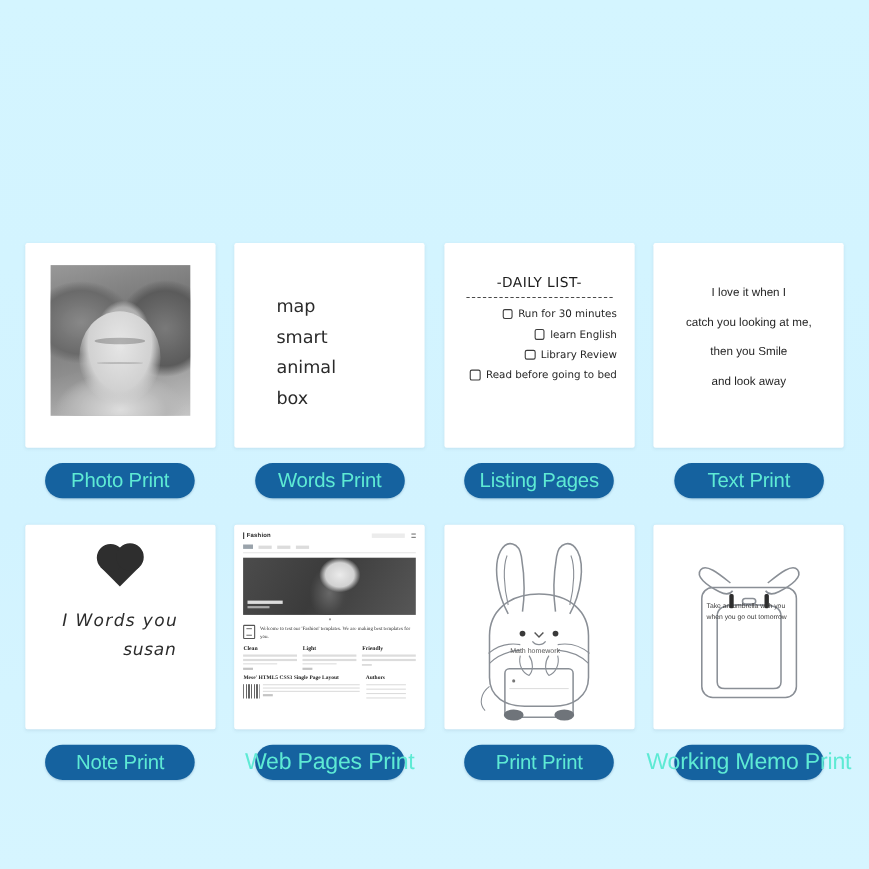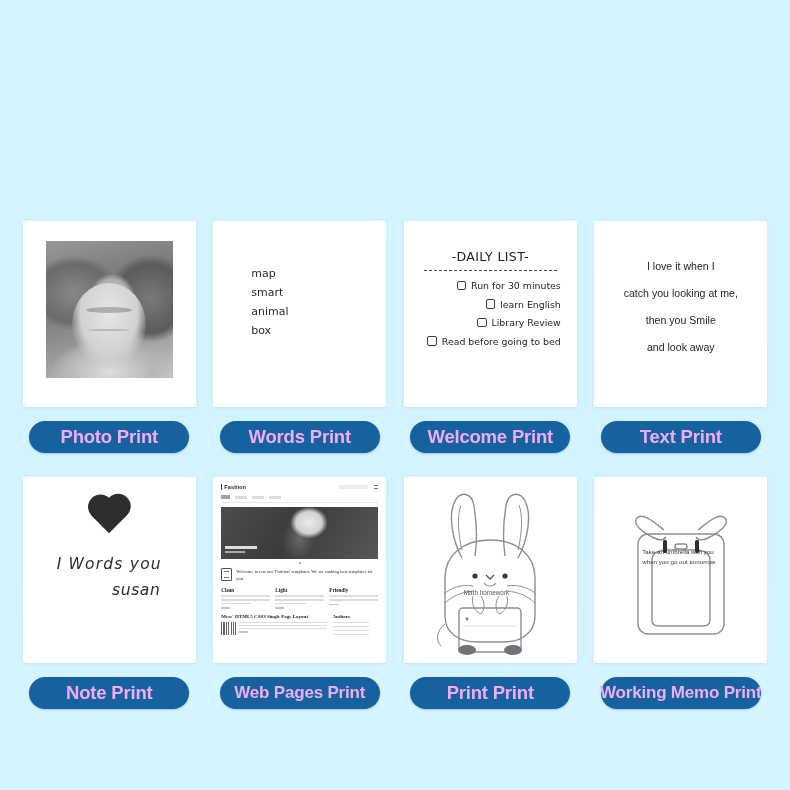--- a/index.html
+++ b/index.html
@@ -67,35 +67,35 @@
     height: 186px;
     background: #ffffff;
     border-radius: 2px;
     box-shadow: 0 1px 3px rgba(60,90,120,0.10);
     position: relative;
     overflow: hidden;
   }
 
   .btn {
     margin-top: 14px;
-    width: 160px;
+    width: 136px;
     height: 32px;
     border-radius: 16px;
     background: #15629f;
-    color: #f0abfc;
+    color: #5eead4;
     font-size: 18.5px;
-    font-weight: bold;
+    font-weight: normal;
     display: flex;
     align-items: center;
     justify-content: center;
     letter-spacing: -0.2px;
     box-shadow: 0 1px 2px rgba(20,70,120,.25);
     white-space: nowrap;
   }
-  .btn.small { font-size: 17px; text-align: center; }
+  .btn.small { font-size: 21px; text-align: center; }
 
   
   .photo-frame {
     position: absolute;
     top: 10px; left: 13px;
     width: 147px; height: 166px;
     background: #fff;
     display:flex; justify-content:center;
   }
   .photo-img {
@@ -122,21 +122,21 @@
     position:absolute; left:40px; top:66px; width:46px; height:6px;
     border-radius:50%;
     background: rgba(60,55,50,.30);
     box-shadow: 0 20px 0 -2px rgba(70,64,58,.22);
   }
 
   
   .words {
     position: absolute;
     top: 44px; left: 38px;
-    font-size: 11px;
+    font-size: 16px;
     color: #2a2a2a;
     line-height: 1.72;
     font-family: "DejaVu Sans", sans-serif;
   }
 
   
   .listing { position:absolute; top:28px; left:0; width:100%; padding:0 16px; }
   .listing-title {
     text-align:center;
     font-size:12.5px;
@@ -329,21 +329,21 @@
           <div class="todo-row">
             <span class="checkbox"></span>
             <span class="todo-label">Library Review</span>
           </div>
           <div class="todo-row">
             <span class="checkbox"></span>
             <span class="todo-label">Read before going to bed</span>
           </div>
         </div>
       </div>
-      <div class="btn">Welcome Print</div>
+      <div class="btn">Listing Pages</div>
     </div>
 
     <div class="cell">
       <div class="card">
         <div class="textcard">
           <div>I love it when I</div>
           <div>catch you looking at me,</div>
           <div>then you Smile</div>
           <div>and look away</div>
         </div>

